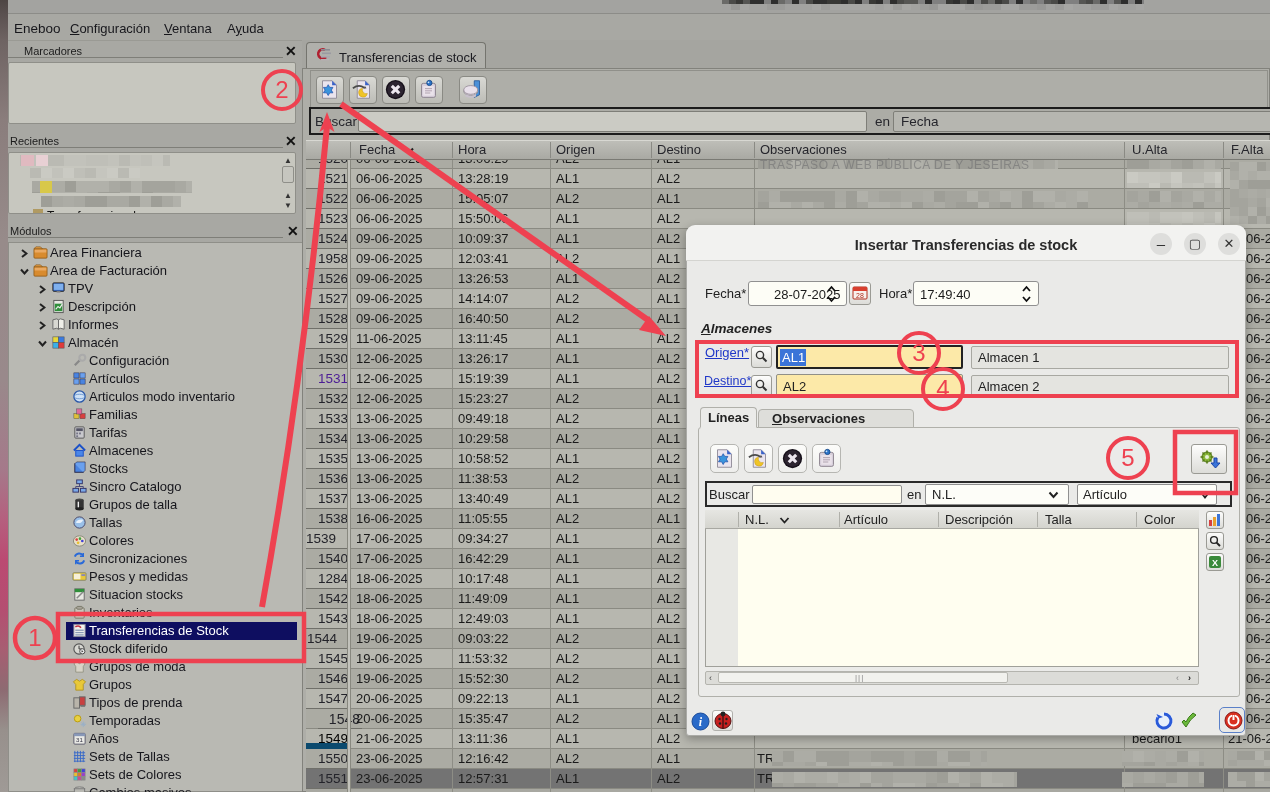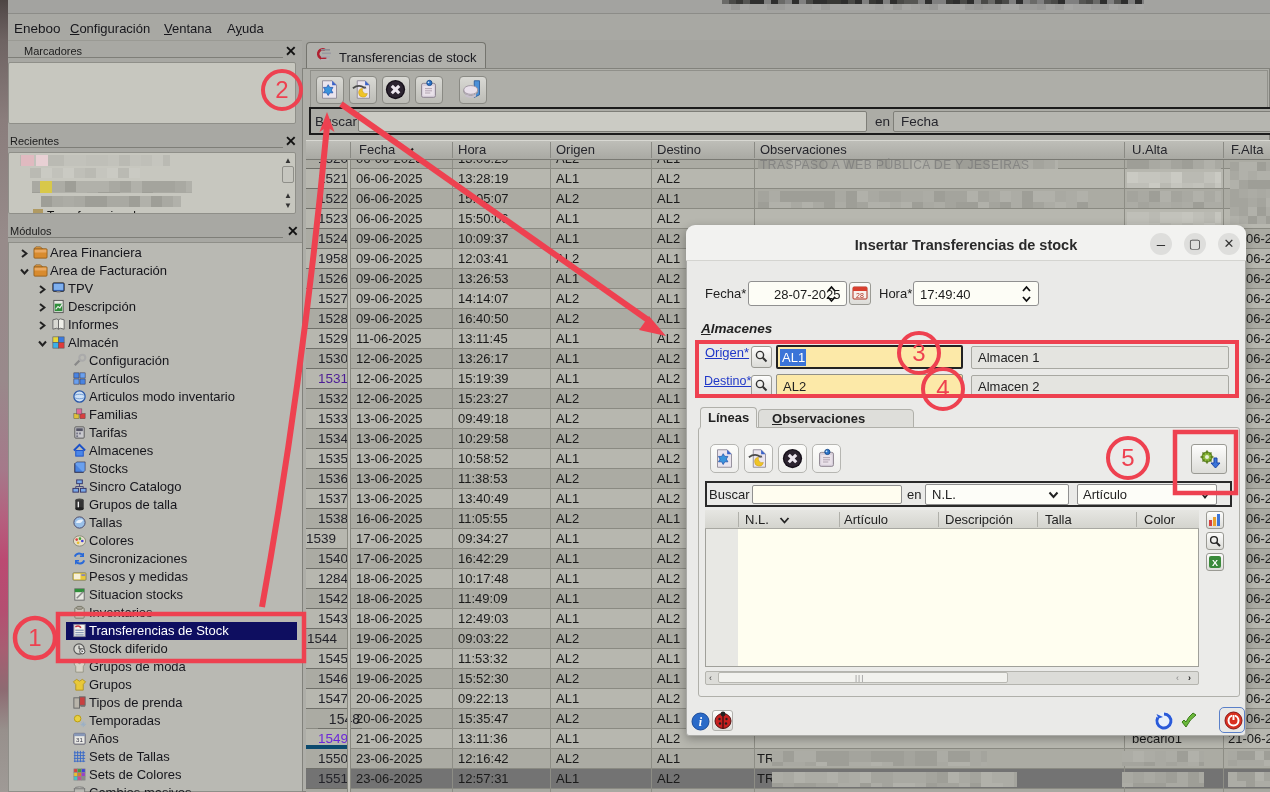--- a/index.html
+++ b/index.html
@@ -713,21 +713,21 @@
 </div>
 <div class="abs" style="left:0;top:549px;width:964px;height:20px;background:#ababa3;border-bottom:1px solid #8a8a82">
 <div class="cell" style="left:12px;width:44px;border-bottom:1px solid #70706a;text-align:right;padding-right:2px;color:#23232a;font-size:14px">1548</div>
 <div class="cell" style="left:50px;width:92px">20-06-2025</div>
 <div class="cell" style="left:152px;width:88px">15:35:47</div>
 <div class="cell" style="left:250px;width:91px">AL2</div>
 <div class="cell" style="left:351px;width:93px">AL1</div>
 <div class="cell" style="left:940px;width:26px">06-2</div>
 </div>
 <div class="abs" style="left:0;top:569px;width:964px;height:20px;background:#b7b7af;border-bottom:1px solid #8a8a82">
-<div class="cell" style="left:0;width:44px;border-bottom:4px solid #0c4a6e;text-align:right;padding-right:2px;color:#6d28d9;font-size:13.5px">1549</div>
+<div class="cell" style="left:0;width:44px;border-bottom:6px solid #0c4a6e;text-align:right;padding-right:2px;color:#000000;font-size:13.5px">1549</div>
 <div class="cell" style="left:50px;width:92px">21-06-2025</div>
 <div class="cell" style="left:152px;width:88px">13:11:36</div>
 <div class="cell" style="left:250px;width:91px">AL1</div>
 <div class="cell" style="left:351px;width:93px">AL2</div>
 <div class="cell" style="left:826px;width:95px">becario1</div>
 <div class="cell" style="left:922px;width:42px">21-06-2</div>
 </div>
 <div class="abs" style="left:0;top:589px;width:964px;height:20px;background:#ababa3;border-bottom:1px solid #8a8a82">
 <div class="cell" style="left:0;width:44px;border-bottom:1px solid #70706a;text-align:right;padding-right:2px;color:#23232a;font-size:13.5px">1550</div>
 <div class="cell" style="left:50px;width:92px">23-06-2025</div>

